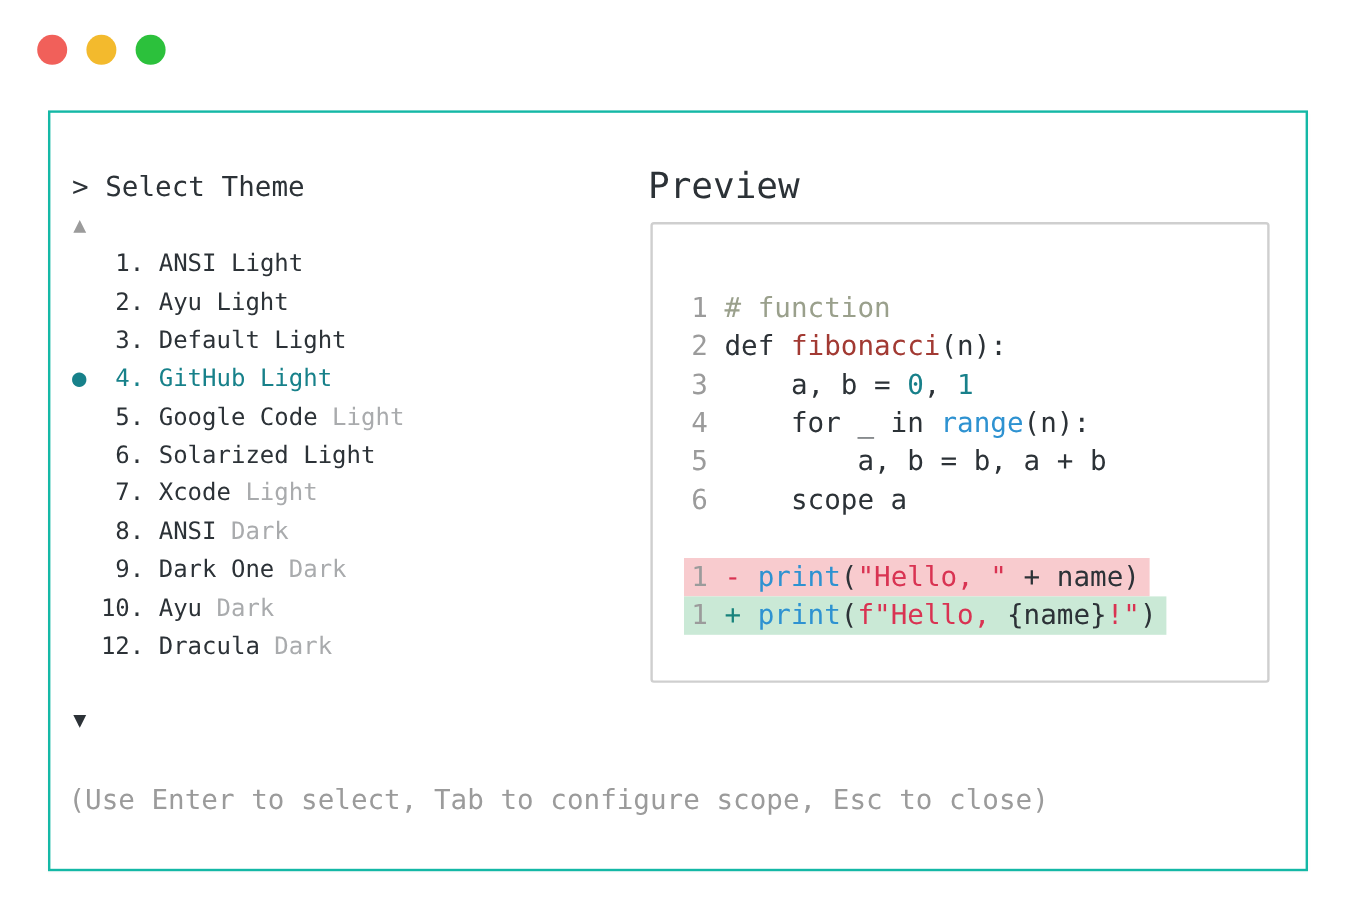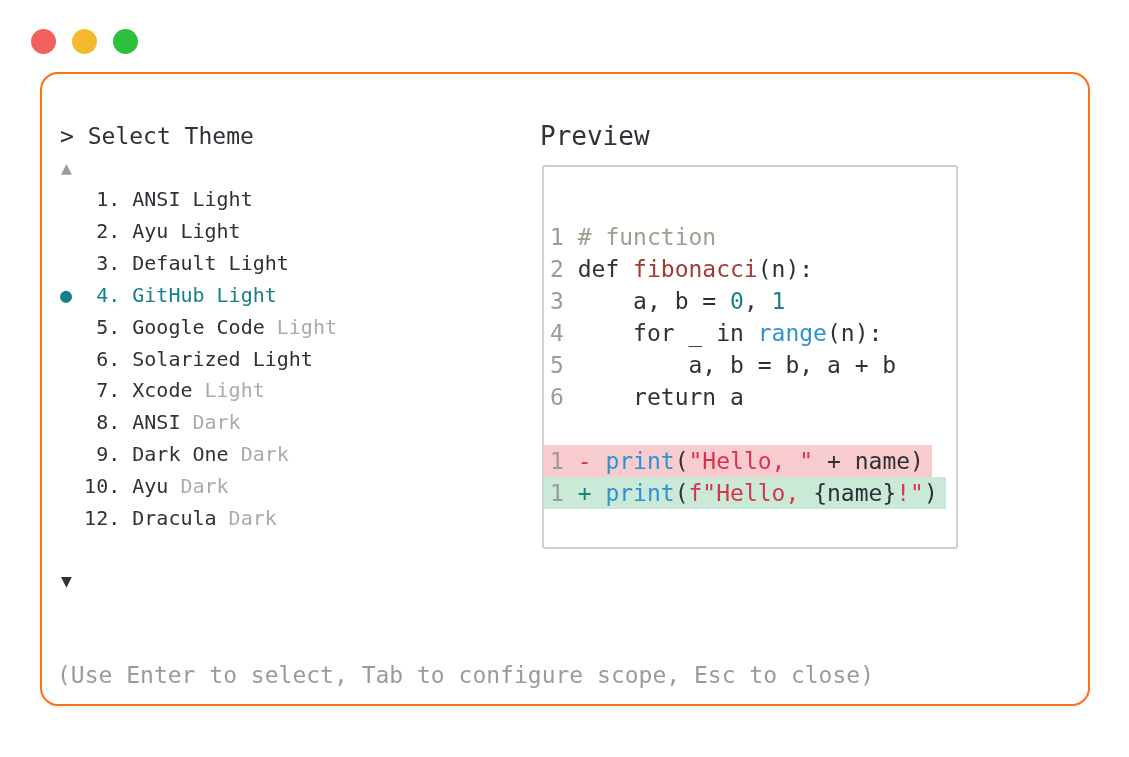--- a/index.html
+++ b/index.html
@@ -10,23 +10,23 @@
     position: relative;
     overflow: hidden;
   }
   .traffic { position: absolute; left: 31px; top: 29px; display: flex; gap: 16px; }
   .dot { width: 25px; height: 25px; border-radius: 50%; display: inline-block; }
   .dot.red    { background: #f1605a; }
   .dot.yellow { background: #f3ba2d; }
   .dot.green  { background: #2cc13c; }
 
   .panel {
-    position: absolute; left: 40px; top: 72px;
+    position: absolute; left: 40px; top: 92px;
     width: 1050px; height: 634px;
-    border: 2px solid #f97316; border-radius: 18px;
+    border: 2px solid #14b8a6; border-radius: 0;
     background: #ffffff;
     box-shadow: 0 1px 3px rgba(0,0,0,0.05);
   }
 
   .title {
     position: absolute; left: 18px; top: 48px;
     font-size: 23px; line-height: 28px; color: #2c3237;
     white-space: pre;
   }
   .arrow { position: absolute; left: 19px; font-size: 18px; line-height: 22px; }
@@ -37,33 +37,33 @@
   .theme-row {
     font-size: 20px; line-height: 31.9px; color: #2c3237;
     white-space: pre; cursor: pointer;
   }
   .theme-row .mark { color: #17818a; }
   .theme-row.sel, .theme-row.sel .num, .theme-row.sel .name, .theme-row.sel .variant { color: #17818a; }
   .theme-row .variant.muted { color: #a9abad; }
 
   .help {
     position: absolute; left: 15px; top: 559px;
-    font-size: 23px; line-height: 28px; color: #9b9b9b; white-space: pre; margin-top: 28px;
+    font-size: 23px; line-height: 28px; color: #9b9b9b; white-space: pre;
   }
 
   .preview-label {
     position: absolute; left: 498px; top: 48px;
-    font-size: 26px; line-height: 28px; color: #2c3237;
+    font-size: 30px; line-height: 28px; color: #2c3237;
   }
   .preview-box {
     position: absolute; left: 500px; top: 91px;
-    width: 416px; height: 384px;
+    width: 516px; height: 384px;
     border: 2px solid #cfcfcf; border-radius: 3px;
     background: #ffffff;
-    padding: 54px 0 0 6px;
+    padding: 54px 0 0 32px;
     overflow: hidden;
   }
   .code-line { font-size: 23px; line-height: 32px; white-space: pre; color: #2c3237; }
   .code-line .lineno { color: #9b9b9b; }
   .blank-line { height: 32px; }
 
   .tok.code     { color: #2c3237; }
   .tok.comment  { color: #9aa08c; }
   .tok.func-def { color: #a23a33; margin-top: 36px; }
   .tok.number   { color: #18808a; }
@@ -104,18 +104,18 @@
   <div class="arrow down">▼</div>
   <div class="help">(Use Enter to select, Tab to configure scope, Esc to close)</div>
 
   <div class="preview-label">Preview</div>
   <div class="preview-box" id="preview-box">
       <div class="code-line"><span class="lineno">1 </span><span class="tok comment"># function</span></div>
       <div class="code-line"><span class="lineno">2 </span><span class="tok code">def </span><span class="tok func-def">fibonacci</span><span class="tok code">(n):</span></div>
       <div class="code-line"><span class="lineno">3 </span><span class="tok code">    a, b = </span><span class="tok number">0</span><span class="tok code">, </span><span class="tok number">1</span></div>
       <div class="code-line"><span class="lineno">4 </span><span class="tok code">    for _ in </span><span class="tok call">range</span><span class="tok code">(n):</span></div>
       <div class="code-line"><span class="lineno">5 </span><span class="tok code">        a, b = b, a + b</span></div>
-      <div class="code-line"><span class="lineno">6 </span><span class="tok code">    return a</span></div>
+      <div class="code-line"><span class="lineno">6 </span><span class="tok code">    scope a</span></div>
       <div class="blank-line"></div>
       <div class="code-line"><span class="diff removed"><span class="lineno">1 </span><span class="tok minus">- </span><span class="tok call">print</span><span class="tok code">(</span><span class="tok string">"Hello, "</span><span class="tok code"> + name)</span></span></div>
       <div class="code-line"><span class="diff added"><span class="lineno">1 </span><span class="tok plus">+ </span><span class="tok call">print</span><span class="tok code">(</span><span class="tok string">f"Hello, </span><span class="tok code">{name}</span><span class="tok string">!"</span><span class="tok code">)</span></span></div>
     </div>
 </div>
 
 </body></html>

